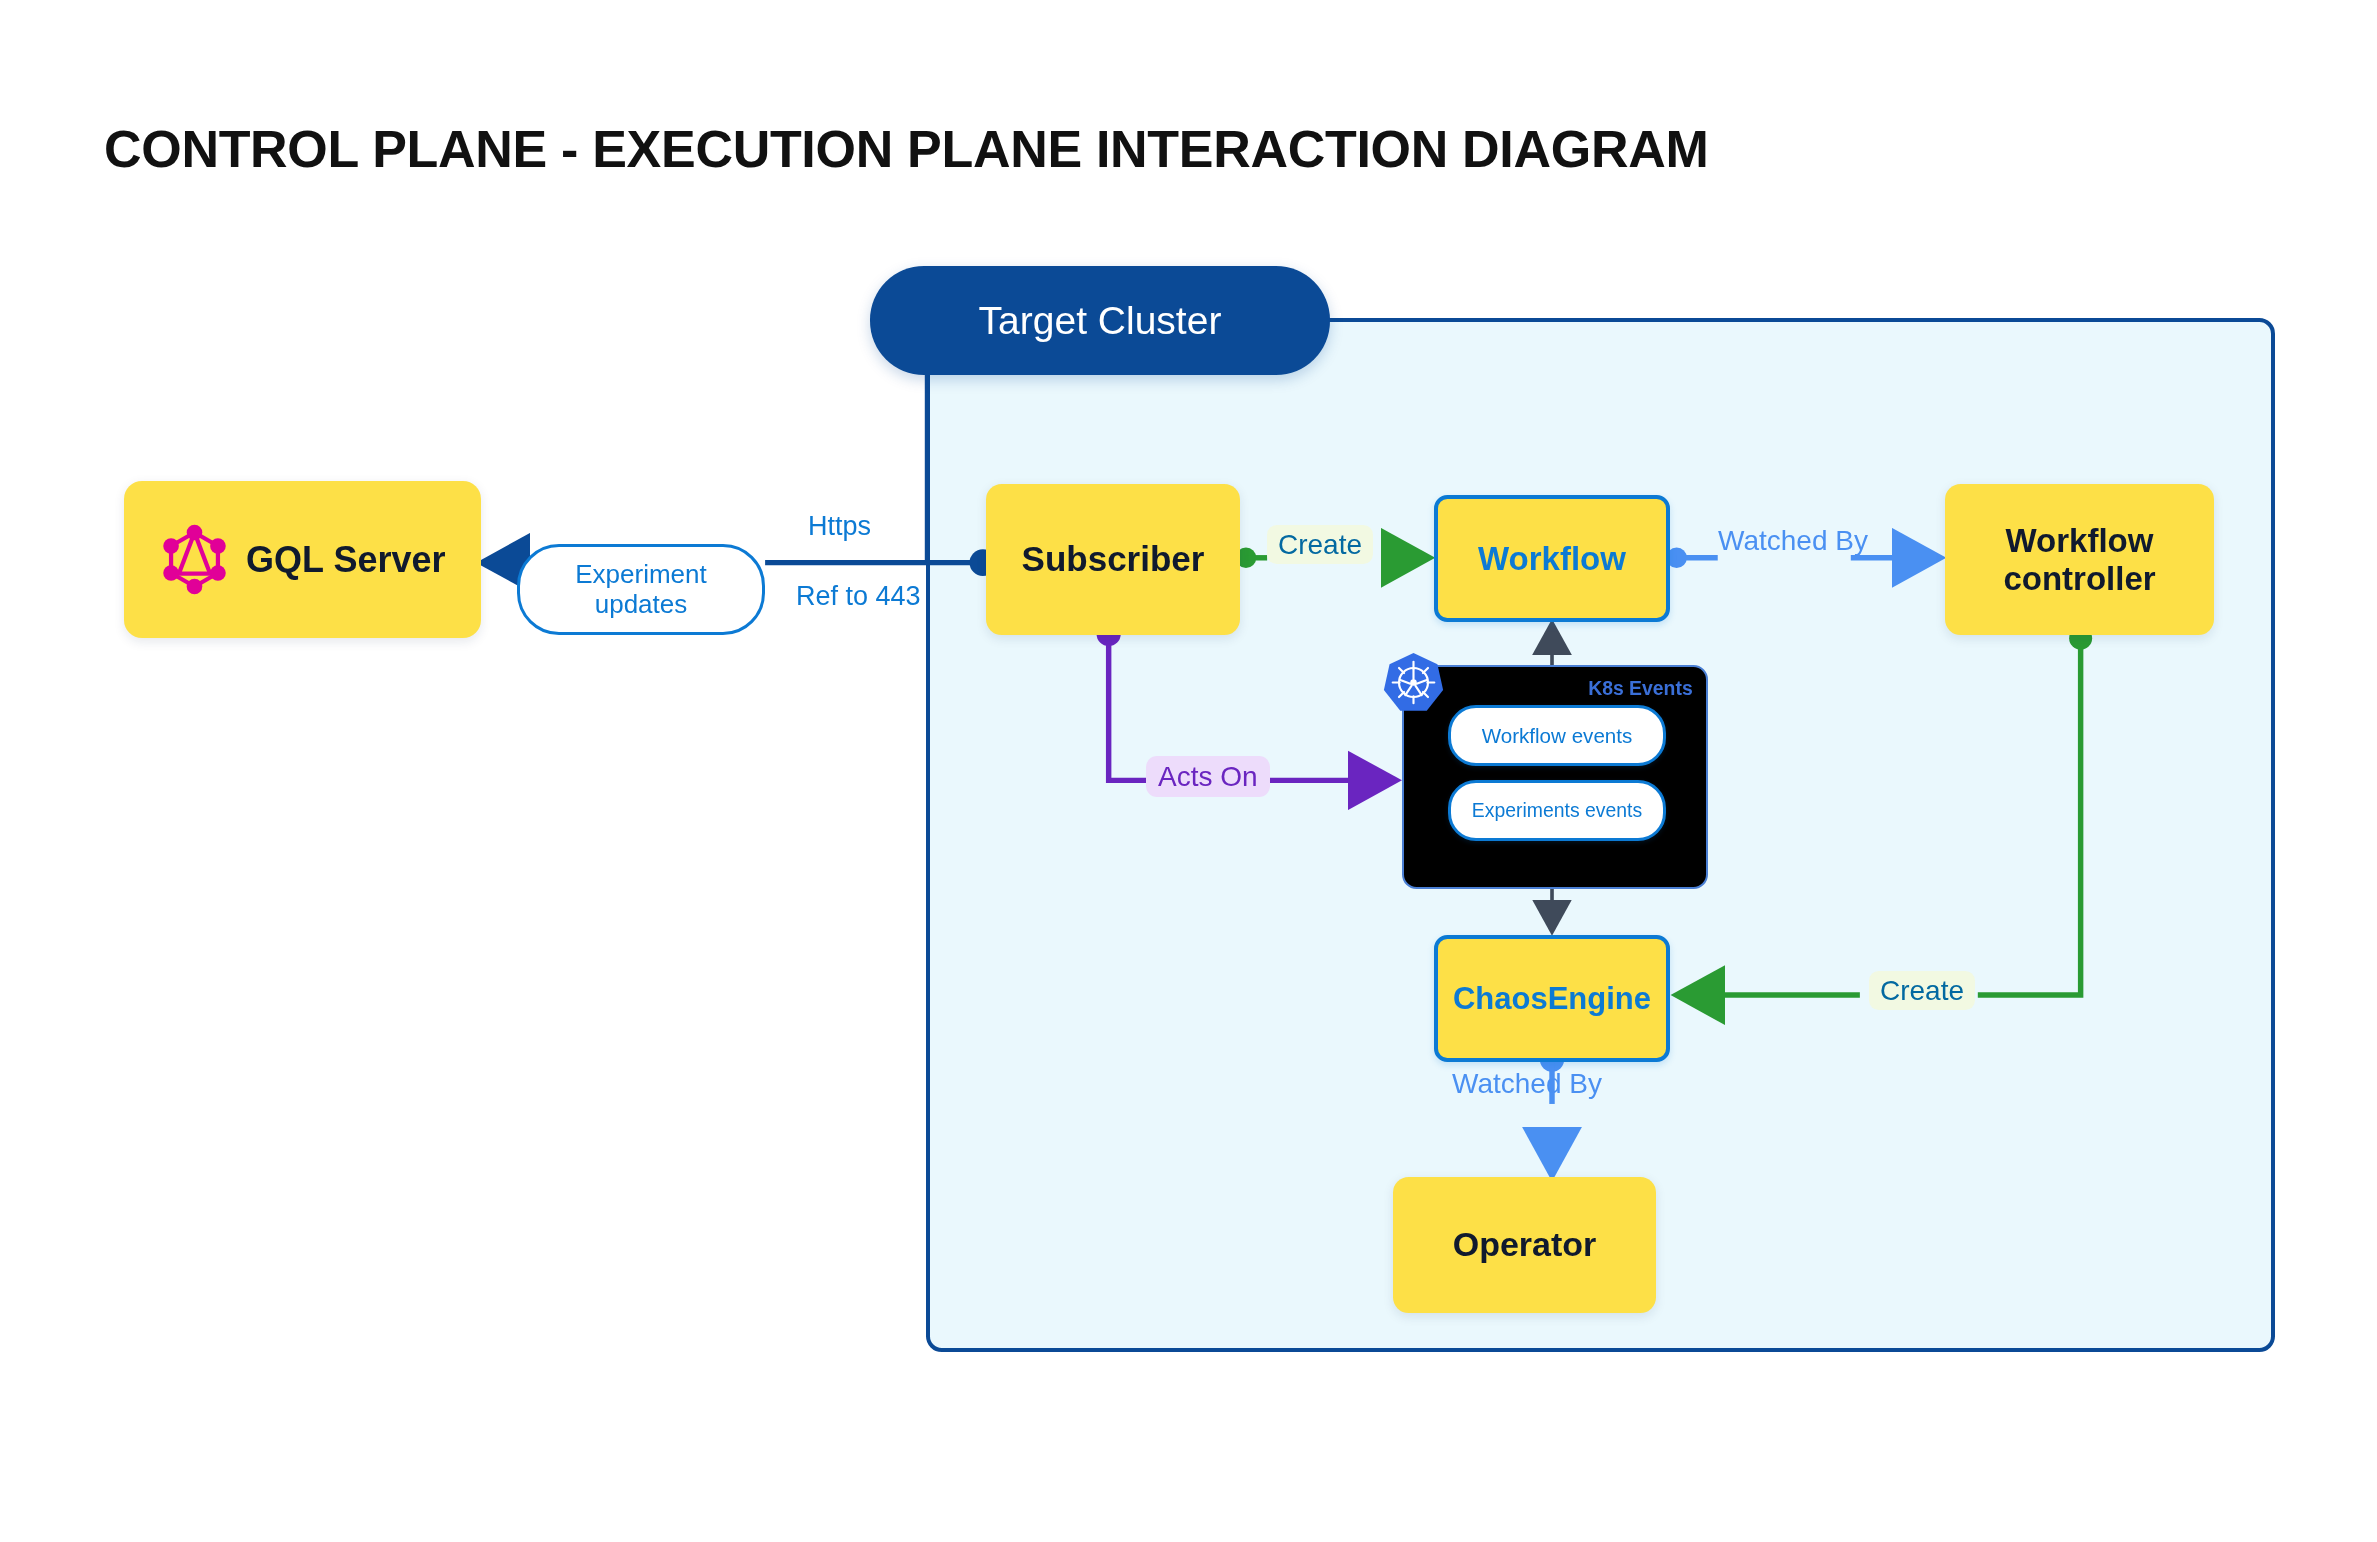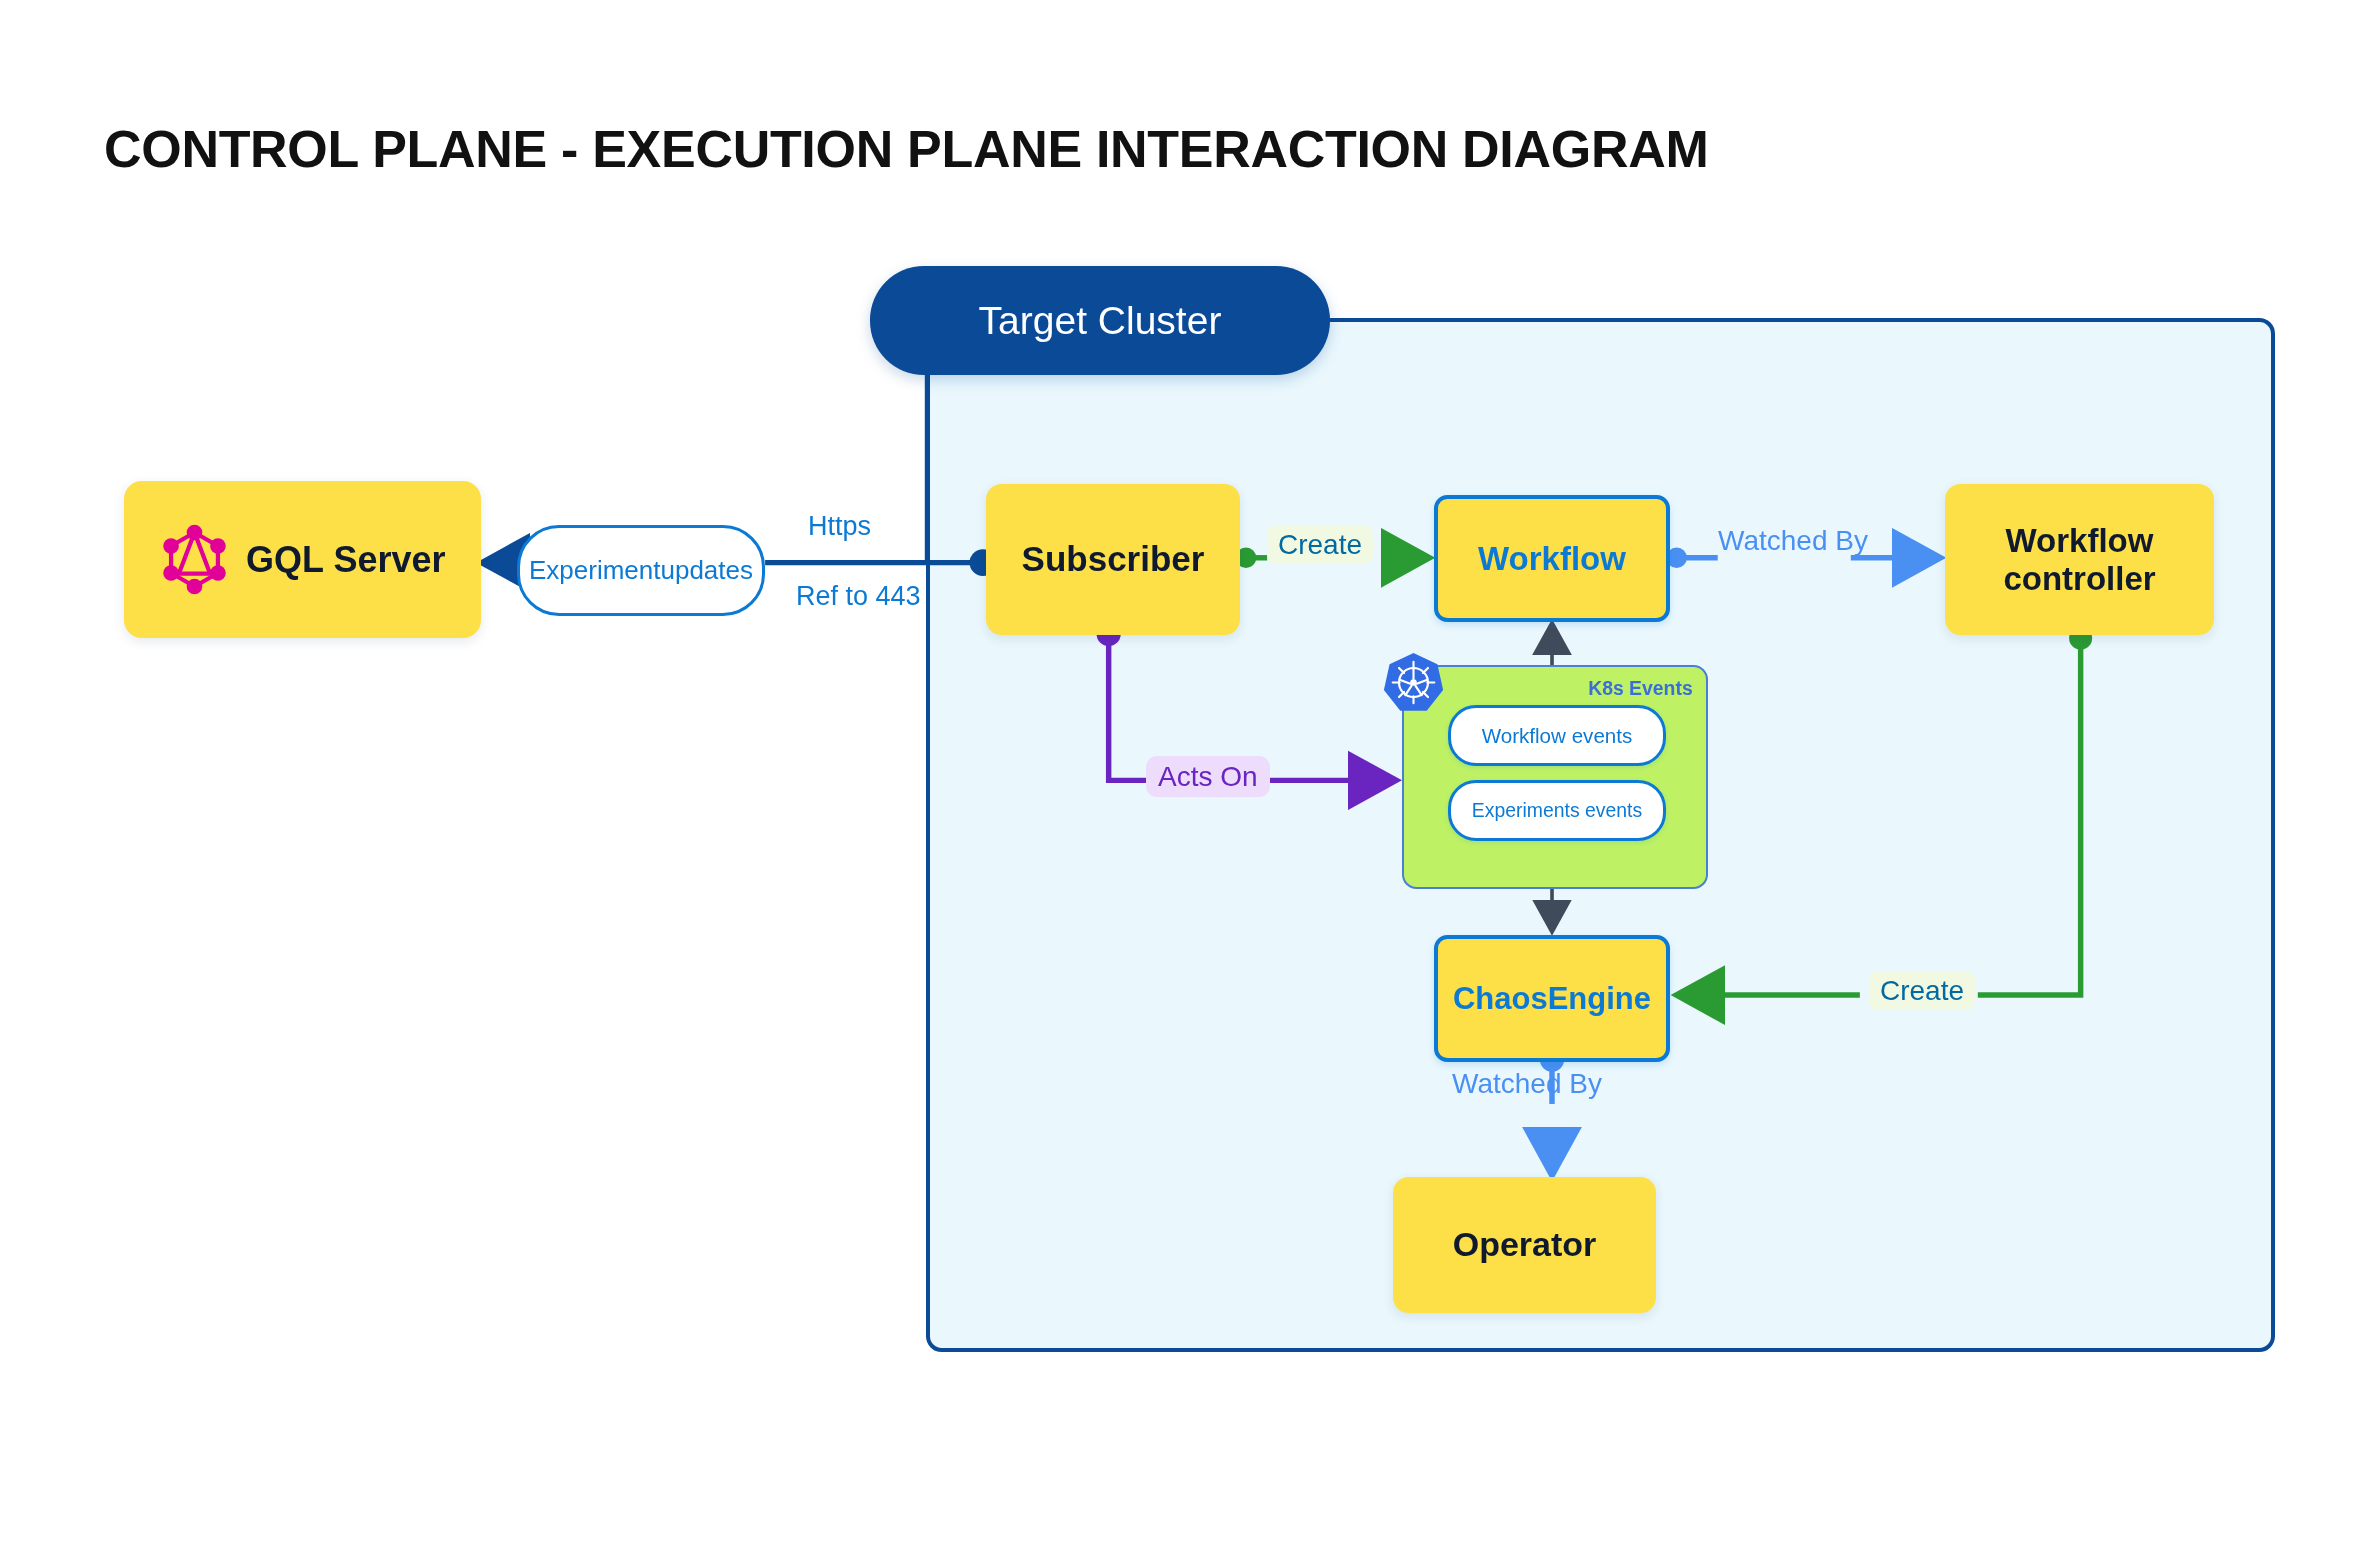--- a/index.html
+++ b/index.html
@@ -66,21 +66,21 @@
     position:absolute;left:870px;top:266px;width:460px;height:109px;
     background:#0b4a96;border-radius:54px;
     display:flex;align-items:center;justify-content:center;
     box-shadow:0 4.8px 13.3px rgba(11,74,150,.22);
   }
   #cluster-badge .lbl{color:#ffffff;font-size:39px;font-weight:400;}
 
   
   #k8s-group{
     position:absolute;left:1402px;top:665px;width:306px;height:224px;
-    box-sizing:border-box;background:#bef264;
+    box-sizing:border-box;background:#000000;
     border:2.4px solid #4a7fd4;border-radius:14.5px;
   }
   #k8s-title{
     position:absolute;right:13.3px;top:9.7px;
     color:#3a6fd8;font-size:19.4px;font-weight:bold;
   }
   .k8s-pill{
     position:absolute;left:44px;width:218px;height:61px;box-sizing:border-box;
     background:#ffffff;border:3px solid #0c7ad4;border-radius:28px;
     display:flex;align-items:center;justify-content:center;
@@ -99,21 +99,21 @@
   }
   .lbl-pill{
     background:#ffffff;border:3.6px solid #0c7ad4;border-radius:42px;
     color:#0c7ad4;font-size:26px;padding:4.8px 15.7px;
   }
   .lbl-plain-blue{color:#0c7ad4;font-size:27px;}
   .lbl-green{color:#0369a1;font-size:28px;background:#f2f9e2;border-radius:9.7px;padding:3.6px 11px;}
   .lbl-purple{color:#6a25c0;font-size:28px;background:#eddcfb;border-radius:11px;padding:4.8px 12px;}
   .lbl-lightblue{color:#4a90f2;font-size:28px;}
 
-  #label-experiment-updates{left:517px;top:525px;width:248px;height:91px;flex-direction:row;text-align:right;}
+  #label-experiment-updates{left:517px;top:544px;width:248px;height:91px;flex-direction:column;text-align:right;}
   #label-https{left:808px;top:511px;}
   #label-ref443{left:796px;top:581px;}
   #label-create-1{left:1267px;top:525px;}
   #label-watched-by-1{left:1718px;top:525px;}
   #label-acts-on{left:1146px;top:756px;}
   #label-create-2{left:1869px;top:971px;}
   #label-watched-by-2{left:1452px;top:1068px;}
 </style>
 </head>
 <body>

